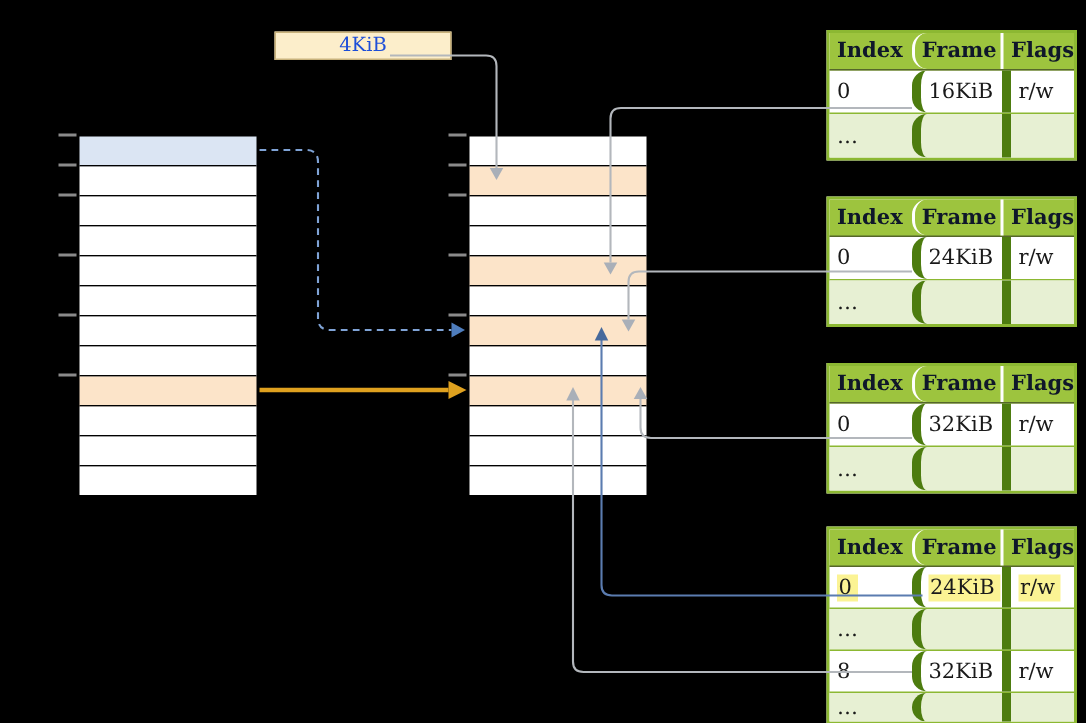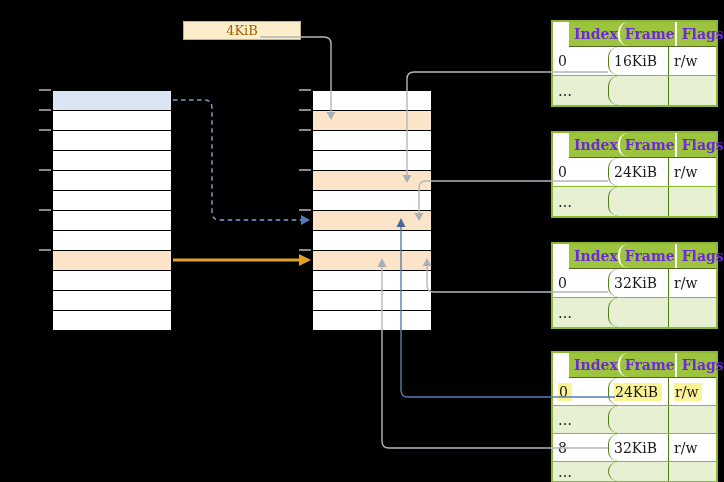--- a/index.html
+++ b/index.html
@@ -13,39 +13,39 @@
     border:1.6px solid #000; box-sizing:border-box;
     display:flex; flex-direction:column;
   }
   .mem-row { flex:1; background:#fff; border-bottom:1.6px solid #000; }
   .mem-row:last-child { border-bottom:none; }
   .tick { position:absolute; width:12px; height:1.6px; background:var(--tick,#8a8a8a); }
   
   .frame-label {
     position:absolute; left:183px; top:21px; width:118px; height:19px;
     background:var(--label-bg,#fceecb); border:1px solid var(--label-border,#c8b27c);
-    box-sizing:border-box; text-align:center; font-size:13px; line-height:17px; color:#a16207;
+    box-sizing:border-box; text-align:center; font-size:13px; line-height:17px; color:#1d4ed8;
   }
   
   .pt {
     position:absolute; left:551px; width:167px;
     border:2px solid var(--green-border,#8cb832); box-sizing:border-box;
     background:#fff; font-size:14px; color:#1a1a1a;
   }
   .pt-header {
     display:flex; height:25px; background:var(--green-header,#9dc43e);
-    color:#6d28d9; font-weight:bold; border-bottom:1px solid #55662a; box-sizing:border-box;margin-left:16px;
+    color:#0f172a; font-weight:bold; border-bottom:1px solid #55662a; box-sizing:border-box;
   }
   .pt-hcell { display:flex; align-items:center; padding-left:5px; box-sizing:border-box; }
   .pt-hcell + .pt-hcell { border-left:2px solid #fff; }
   .pt-row { display:flex; height:29px; border-bottom:1px solid var(--green-border,#8cb832); box-sizing:border-box; }
   .pt-row:last-child { border-bottom:none; }
   .pt-row.shaded { background:var(--green-shaded,#e7f0d3); }
   .pt-cell { display:flex; align-items:center; padding-left:5px; box-sizing:border-box; }
-  .pt-cell + .pt-cell { border-left:1px solid #4d7c0f; }
+  .pt-cell + .pt-cell { border-left:6px solid #4d7c0f; }
   .col-index { width:55px; } .col-frame { width:60px;border-radius:10px; } .col-flags { flex:1; }
   .hl { background:var(--yellow-hl,#fbf394); padding:1px 4px 1px 1px; }
   .pt4 .pt-row { height:28px; }
   .pt4 .pt-row:last-child { height:19px; }
   
   .overlay { position:absolute; left:0; top:0; pointer-events:none; }
 </style>
 </head>
 <body>
 

